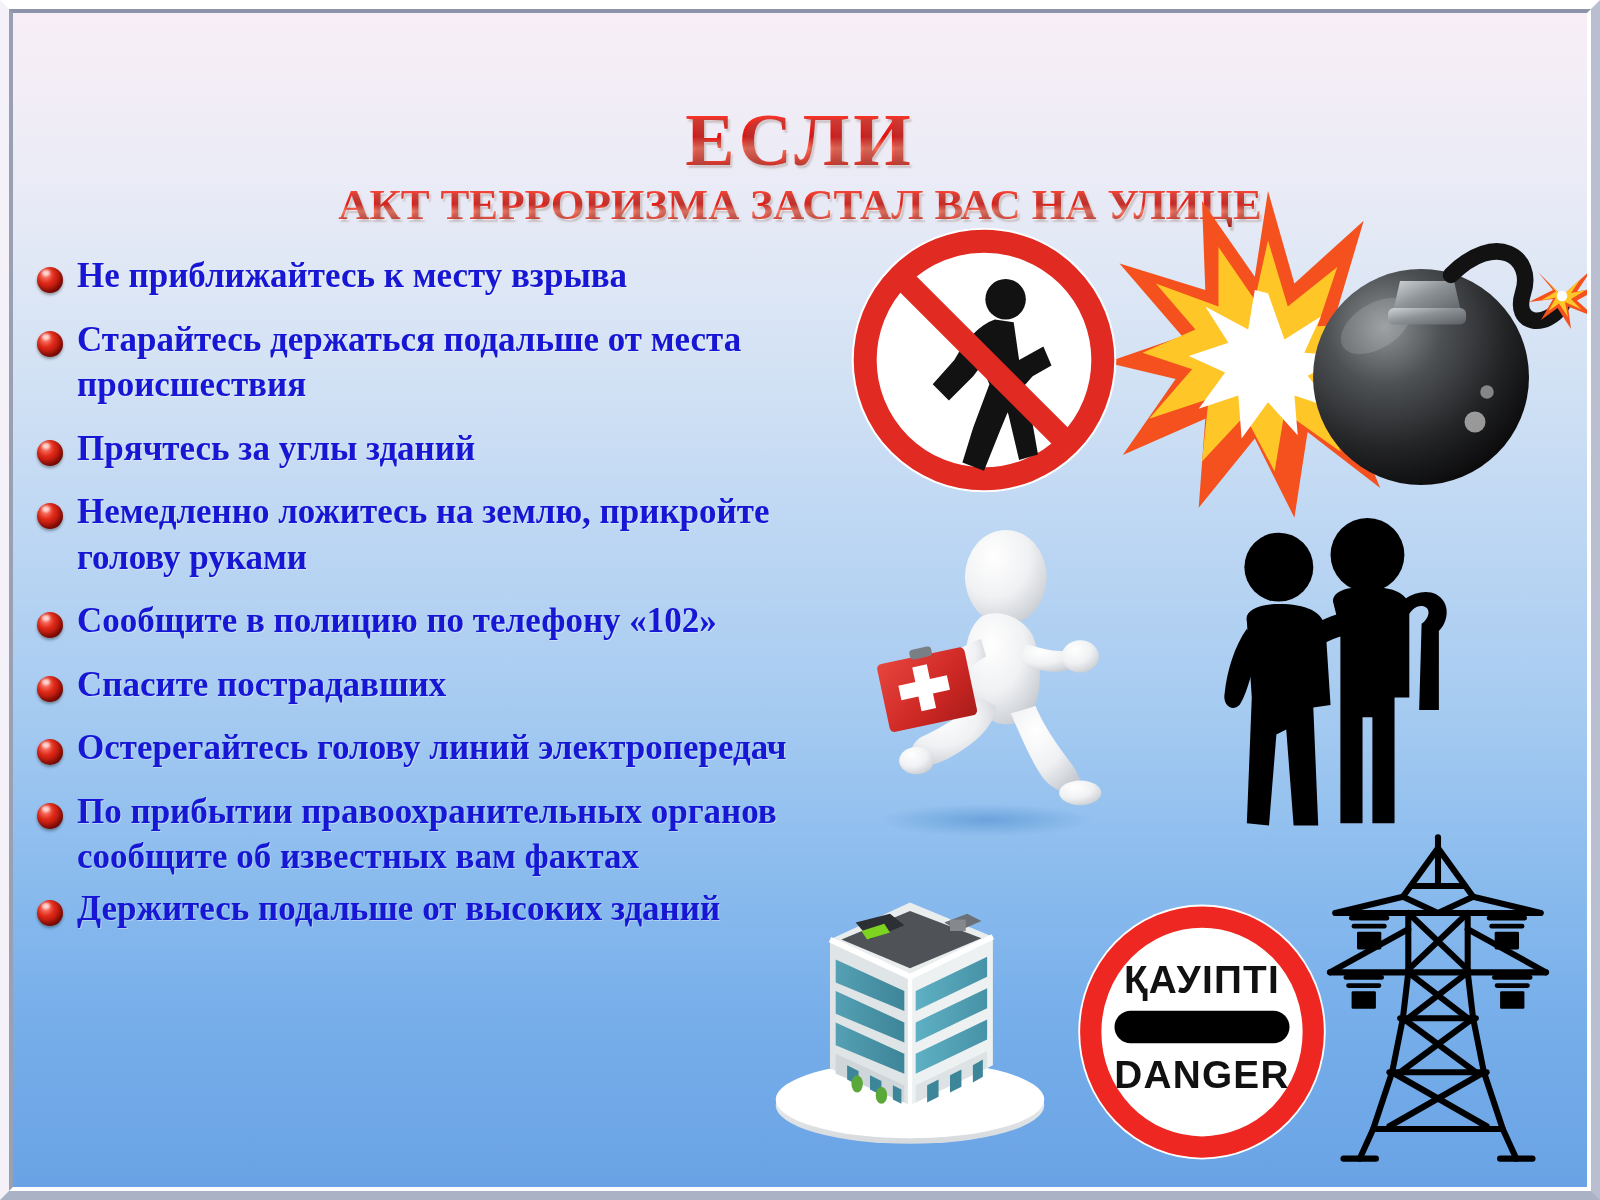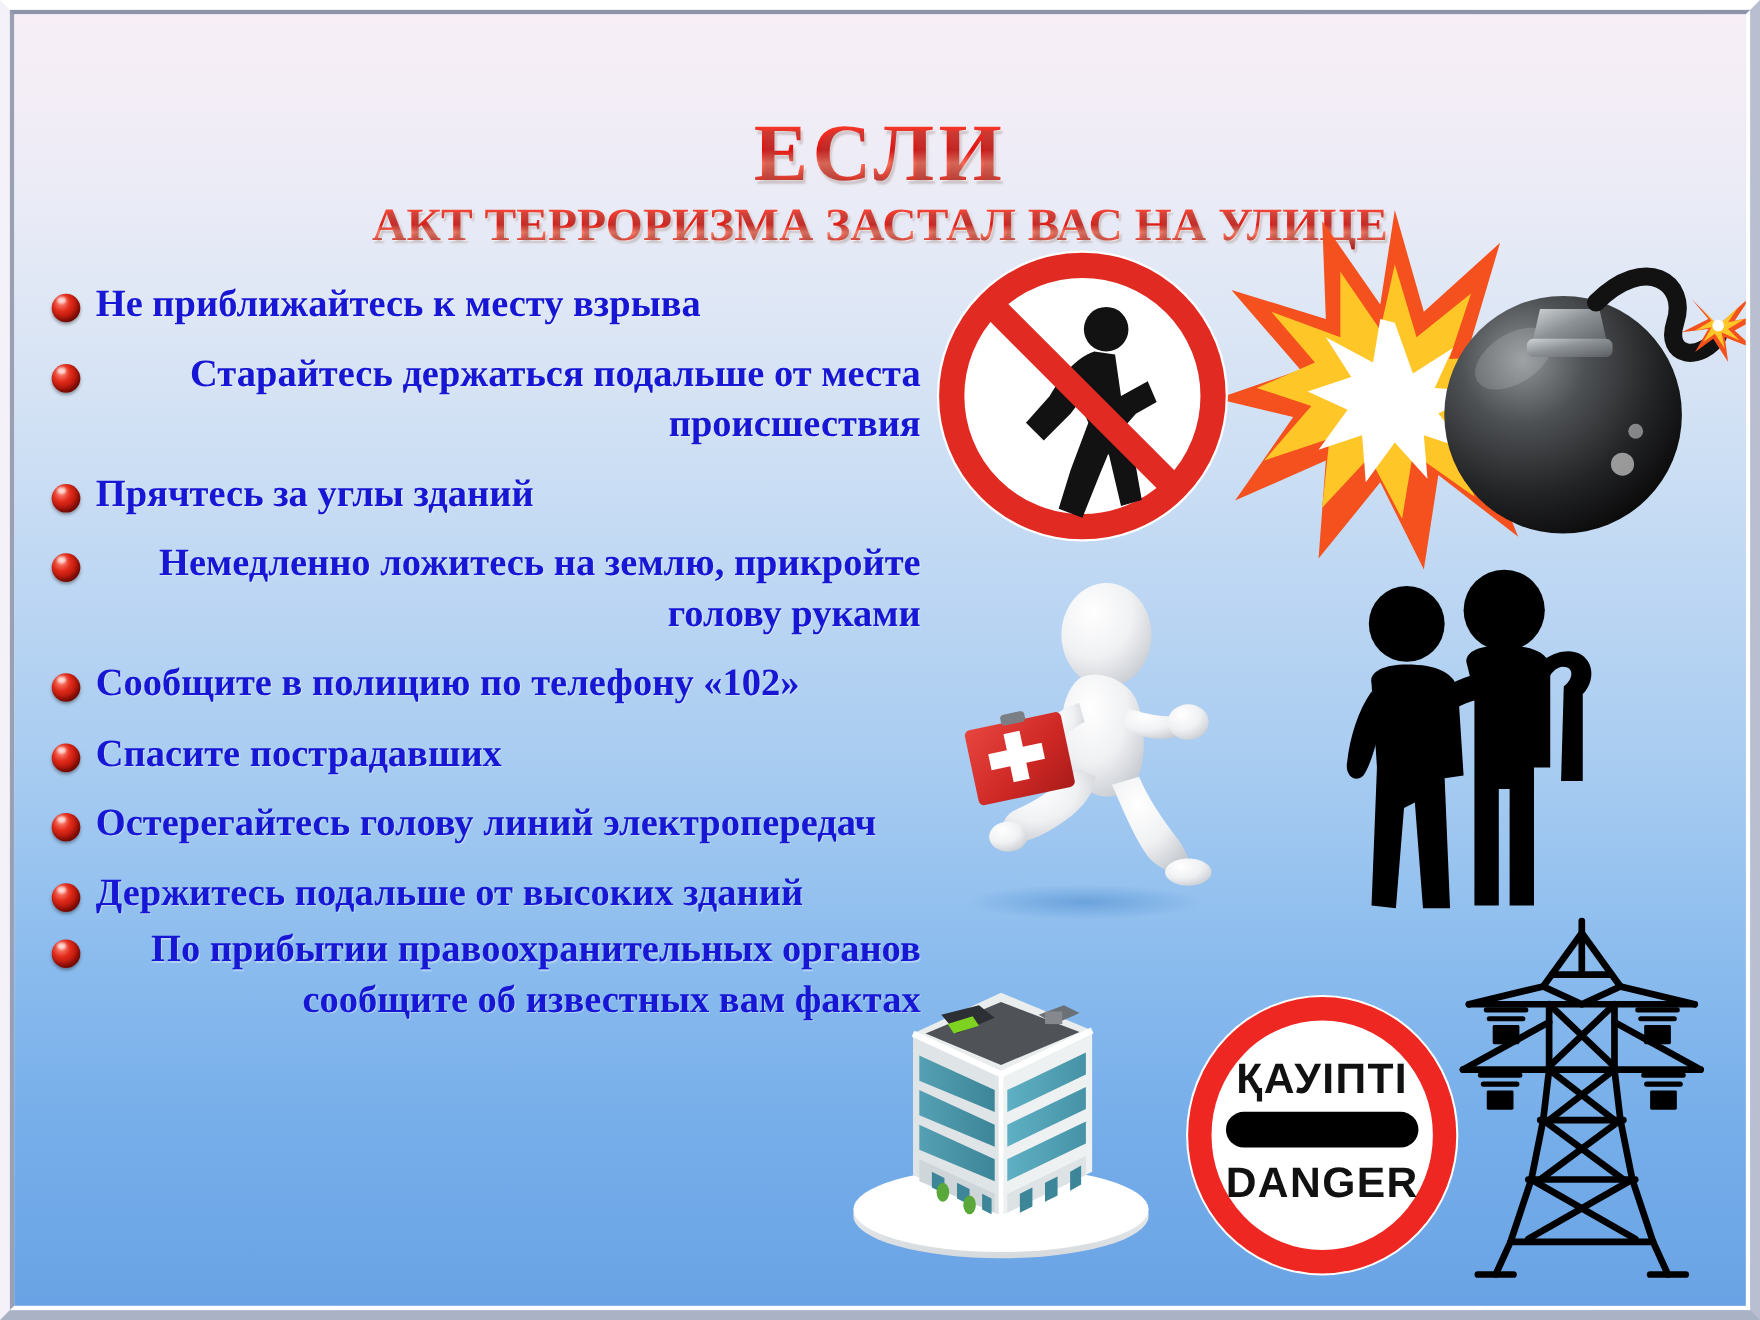--- a/index.html
+++ b/index.html
@@ -70,21 +70,21 @@
     color:#e02420;
     background:linear-gradient(to bottom,#ff5f4c 0%,#e01c16 48%,#ff7a63 64%,#b00b08 100%);
     -webkit-background-clip:text;background-clip:text;
     -webkit-text-fill-color:transparent;
     text-shadow:2px 3px 2px rgba(120,90,90,.32);
     filter:drop-shadow(1px 1px 0 rgba(255,255,255,.85));
   }
 
   
   .list{
-    position:absolute;left:34px;top:240px;width:790px;text-align:right;
+    position:absolute;left:24px;top:240px;width:790px;
   }
   .item{
     display:flex;align-items:flex-start;margin-bottom:18px;
   }
   .dot{
     flex:0 0 auto;width:26px;height:26px;border-radius:50%;
     margin-top:14px;margin-right:14px;
     background:radial-gradient(circle at 34% 30%, #ff8d7f 0%, #e02a19 34%, #a80f06 72%, #6b0400 100%);
     box-shadow:0 2px 3px rgba(0,0,0,.35), inset -2px -3px 5px rgba(0,0,0,.35);
     position:relative;
@@ -174,26 +174,26 @@
         <span class="item-text">Спасите пострадавших</span>
       </div>
 
       <div class="item">
         <span class="dot"></span>
         <span class="item-text">Остерегайтесь голову линий электропередач</span>
       </div>
 
       <div class="item tight">
         <span class="dot"></span>
+        <span class="item-text">По прибытии правоохранительных органов сообщите об известных вам фактах</span>
+      </div>
+
+      <div class="item tight">
+        <span class="dot"></span>
         <span class="item-text">Держитесь подальше от высоких зданий</span>
-      </div>
-
-      <div class="item tight">
-        <span class="dot"></span>
-        <span class="item-text">По прибытии правоохранительных органов сообщите об известных вам фактах</span>
       </div>
 
     </div>
 
     <div class="art blast">
       <svg viewBox="0 0 200 200">
         <polygon points="100,0 116,56 158,18 142,72 196,62 152,98 198,128 146,126 168,180 124,146 116,198 92,150 58,192 62,138 12,160 44,114 2,104 48,88 10,44 62,60 60,6 92,52" fill="#f4511e"></polygon>
         <polygon points="100,30 112,70 142,46 130,82 168,80 136,102 166,122 130,120 144,158 110,134 104,170 86,136 60,164 64,126 28,138 54,108 24,98 56,84 32,56 70,70 70,34 92,66" fill="#ffc628"></polygon>
         <polygon points="100,62 110,90 132,76 122,98 148,100 124,112 140,132 116,124 118,148 100,128 84,150 82,124 58,132 74,110 52,100 76,92 62,70 88,84 92,60" fill="#ffffff"></polygon>
       </svg>

